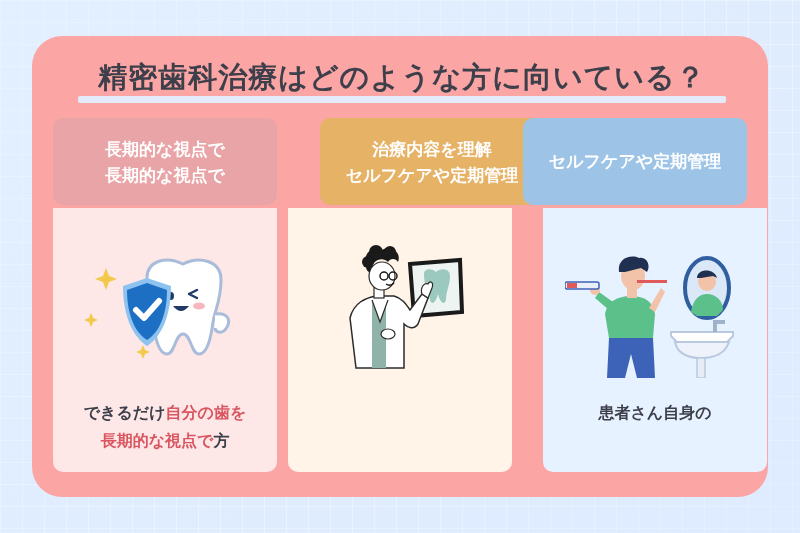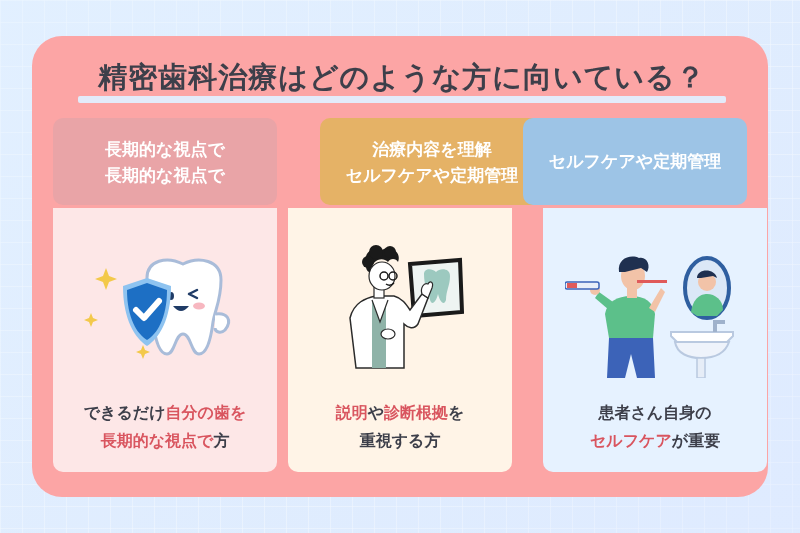--- a/index.html
+++ b/index.html
@@ -131,24 +131,20 @@
         <rect x="64" y="48" width="10" height="12" fill="#ffffff" stroke="#2b2b2b" stroke-width="1.2"></rect>
         <ellipse cx="72" cy="38" rx="13" ry="14" fill="#ffffff" stroke="#2b2b2b" stroke-width="1.2"></ellipse>
         <path d="M56 28 C52 14 64 8 72 12 C80 6 92 14 88 24 C86 20 80 20 78 24 C72 18 62 22 60 34 C58 34 56 32 56 28 Z" fill="#1a1a1a"></path>
         <circle cx="58" cy="24" r="6" fill="#1a1a1a"></circle>
         <circle cx="66" cy="14" r="7" fill="#1a1a1a"></circle>
         <circle cx="80" cy="14" r="6" fill="#1a1a1a"></circle>
         <circle cx="74" cy="38" r="4" fill="none" stroke="#1a1a1a" stroke-width="1.5"></circle>
         <circle cx="83" cy="38" r="4" fill="none" stroke="#1a1a1a" stroke-width="1.5"></circle>
         <path d="M76 46 Q80 49 84 45" stroke="#1a1a1a" stroke-width="1.5" fill="none"></path>
       </svg>
-      <div class="card-desc">
-        <div><span class="hl">説明</span><span>や</span><span class="hl">診断根拠</span><span>を</span></div>
-        <div><span>重視する方</span></div>
-      </div>
     </div>
   </div>
 
   <div class="card c3" style="left:491px;">
     <div class="card-head">
       <div>セルフケアや定期管理</div>
     </div>
     <div class="card-body">
       <svg class="illus" viewBox="0 0 180 140">
 
@@ -170,18 +166,17 @@
         <rect x="62" y="50" width="10" height="10" fill="#f2c3a8"></rect>
         <ellipse cx="68" cy="38" rx="12" ry="14" fill="#f2c3a8"></ellipse>
         <path d="M54 34 C52 20 66 16 74 20 C82 18 86 28 82 34 L76 30 L60 34 Z" fill="#1f3050"></path>
 
         <rect x="72" y="42" width="30" height="3" fill="#e05a5a"></rect>
         <rect x="0" y="44" width="34" height="7" rx="2" fill="#e9eef8" stroke="#3c63b8" stroke-width="1.5"></rect>
         <rect x="2" y="45" width="10" height="5" fill="#e05a5a"></rect>
       </svg>
       <div class="card-desc">
         <div><span>患者さん自身の</span></div>
-        <div><span class="hl">セルフケア</span><span>が重要</span></div>
       </div>
     </div>
   </div>
 
 </div>
 
 </body></html>

